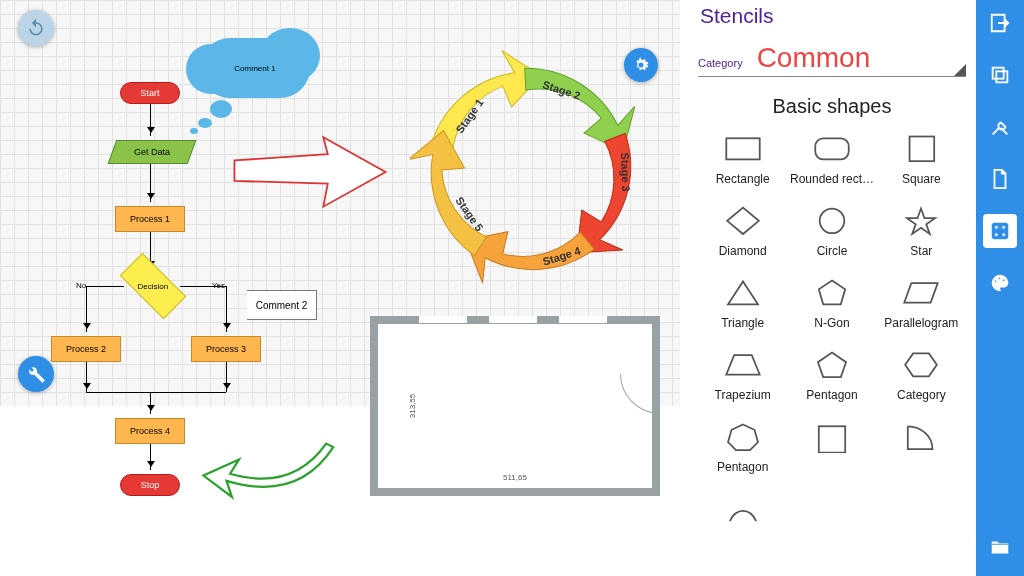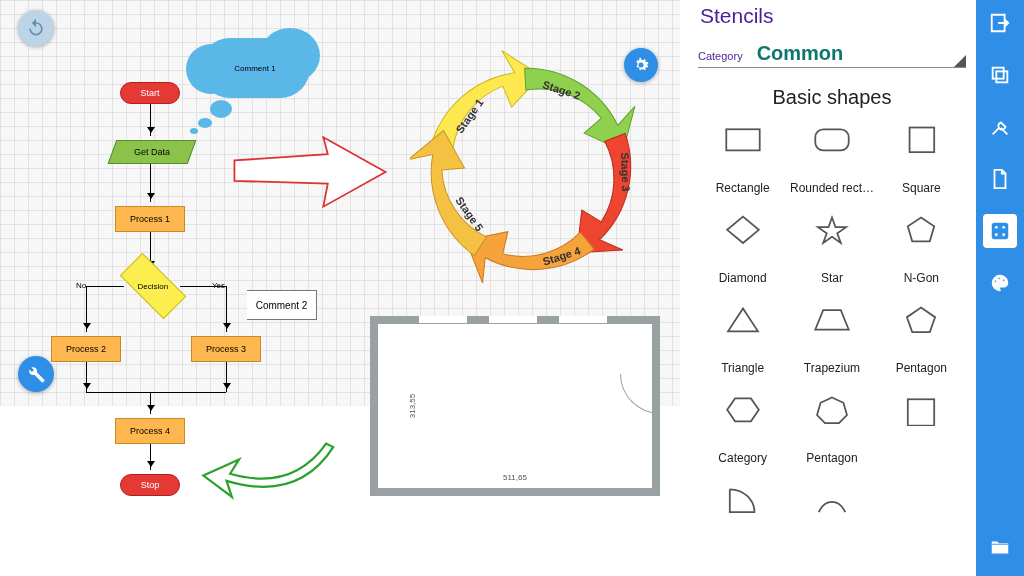--- a/index.html
+++ b/index.html
@@ -45,25 +45,25 @@
   .floorplan .dim { position:absolute; font-size:8px; color:#555; }
   .floorplan .door { position:absolute; border:1px solid #9aa1a4; border-top:none; border-right:none; border-radius:0 0 0 100%; }
 
   .curved-arrow { position:absolute; width:150px; height:80px; }
 
   
   .stencils { flex: 0 0 296px; height:576px; background:#fff; display:flex; flex-direction:column; padding: 4px 10px 0 18px; }
   .stencils-title { color:#4c1d95; font-size:21px; margin:0 0 14px 2px; }
   .cat-row { display:flex; align-items:baseline; gap:14px; border-bottom:1px solid #888; padding-bottom:2px; margin-bottom:12px; position:relative;}
   .cat-label { font-size:11px; color:#4c1d95;text-align:right; }
-  .cat-value { font-size:20px; color:#0f766e; flex:1;font-weight:bold; }
+  .cat-value { font-size:28px; color:#ef4444; flex:1; }
   .cat-row::after { content:""; position:absolute; right:0; bottom:0; border:6px solid transparent; border-bottom-color:#555; border-right-color:#555; }
   .section-title { text-align:center; font-size:20px; color:#222; margin: 6px 0 10px; }
   .grid { display:grid; grid-template-columns: repeat(3, 1fr); gap: 6px 0; overflow:hidden; }
-  .cell { display:flex; flex-direction:column; align-items:center; gap:24px; padding:4px 0 8px; cursor:pointer; }
+  .cell { display:flex; flex-direction:column; align-items:center; gap:6px; padding:4px 0 8px; cursor:pointer; }
   .cell .ico { width:44px; height:34px; display:flex; align-items:center; justify-content:center; }
   .cell .ico svg { stroke:#555; stroke-width:2; fill:none; }
   .cell .lbl { font-size:12px; color:#222; white-space:nowrap; overflow:hidden; text-overflow:ellipsis; max-width:86px; }
 
   
   .rtb { flex:0 0 48px; height:576px; background:#2f8fe6; display:flex; flex-direction:column; align-items:center; padding-top:6px; gap:18px; }
   .rtb .btn { width:34px; height:34px; display:flex; align-items:center; justify-content:center; cursor:pointer; border-radius:4px;}
   .rtb .btn.active { background:#fff; }
   .rtb .btn svg { width:22px; height:22px; fill:#fff; stroke:#fff; }
   .rtb .btn.active svg { fill:#2f8fe6; stroke:#2f8fe6;}
@@ -223,40 +223,56 @@
         <div class="ico">
           <svg viewBox="0 0 50 36">
             <path d="M25 3 L43 18 L25 33 L7 18 Z"></path>
           </svg>
         </div>
         <span class="lbl">Diamond</span>
       </div>
     <div class="cell">
         <div class="ico">
           <svg viewBox="0 0 50 36">
+            <circle cx="25" cy="18" r="14"></circle>
+          </svg>
+        </div>
+        <span class="lbl">Circle</span>
+      </div>
+    <div class="cell">
+        <div class="ico">
+          <svg viewBox="0 0 50 36">
             <path d="M25 4 L29 15 L41 15 L31 22 L35 33 L25 26 L15 33 L19 22 L9 15 L21 15 Z"></path>
           </svg>
         </div>
         <span class="lbl">Star</span>
       </div>
     <div class="cell">
         <div class="ico">
           <svg viewBox="0 0 50 36">
+            <path d="M25 5 L42 31 L8 31 Z"></path>
+          </svg>
+        </div>
+        <span class="lbl">Triangle</span>
+      </div>
+    <div class="cell">
+        <div class="ico">
+          <svg viewBox="0 0 50 36">
             <path d="M25 4 L40 14 L35 31 L15 31 L10 14 Z"></path>
           </svg>
         </div>
         <span class="lbl">N-Gon</span>
       </div>
     <div class="cell">
         <div class="ico">
           <svg viewBox="0 0 50 36">
-            <path d="M25 5 L42 31 L8 31 Z"></path>
-          </svg>
-        </div>
-        <span class="lbl">Triangle</span>
+            <path d="M14 7 L44 7 L36 29 L6 29 Z"></path>
+          </svg>
+        </div>
+        <span class="lbl">Parallelogram</span>
       </div>
     <div class="cell">
         <div class="ico">
           <svg viewBox="0 0 50 36">
             <path d="M15 7 L35 7 L44 29 L6 29 Z"></path>
           </svg>
         </div>
         <span class="lbl">Trapezium</span>
       </div>
     <div class="cell">

